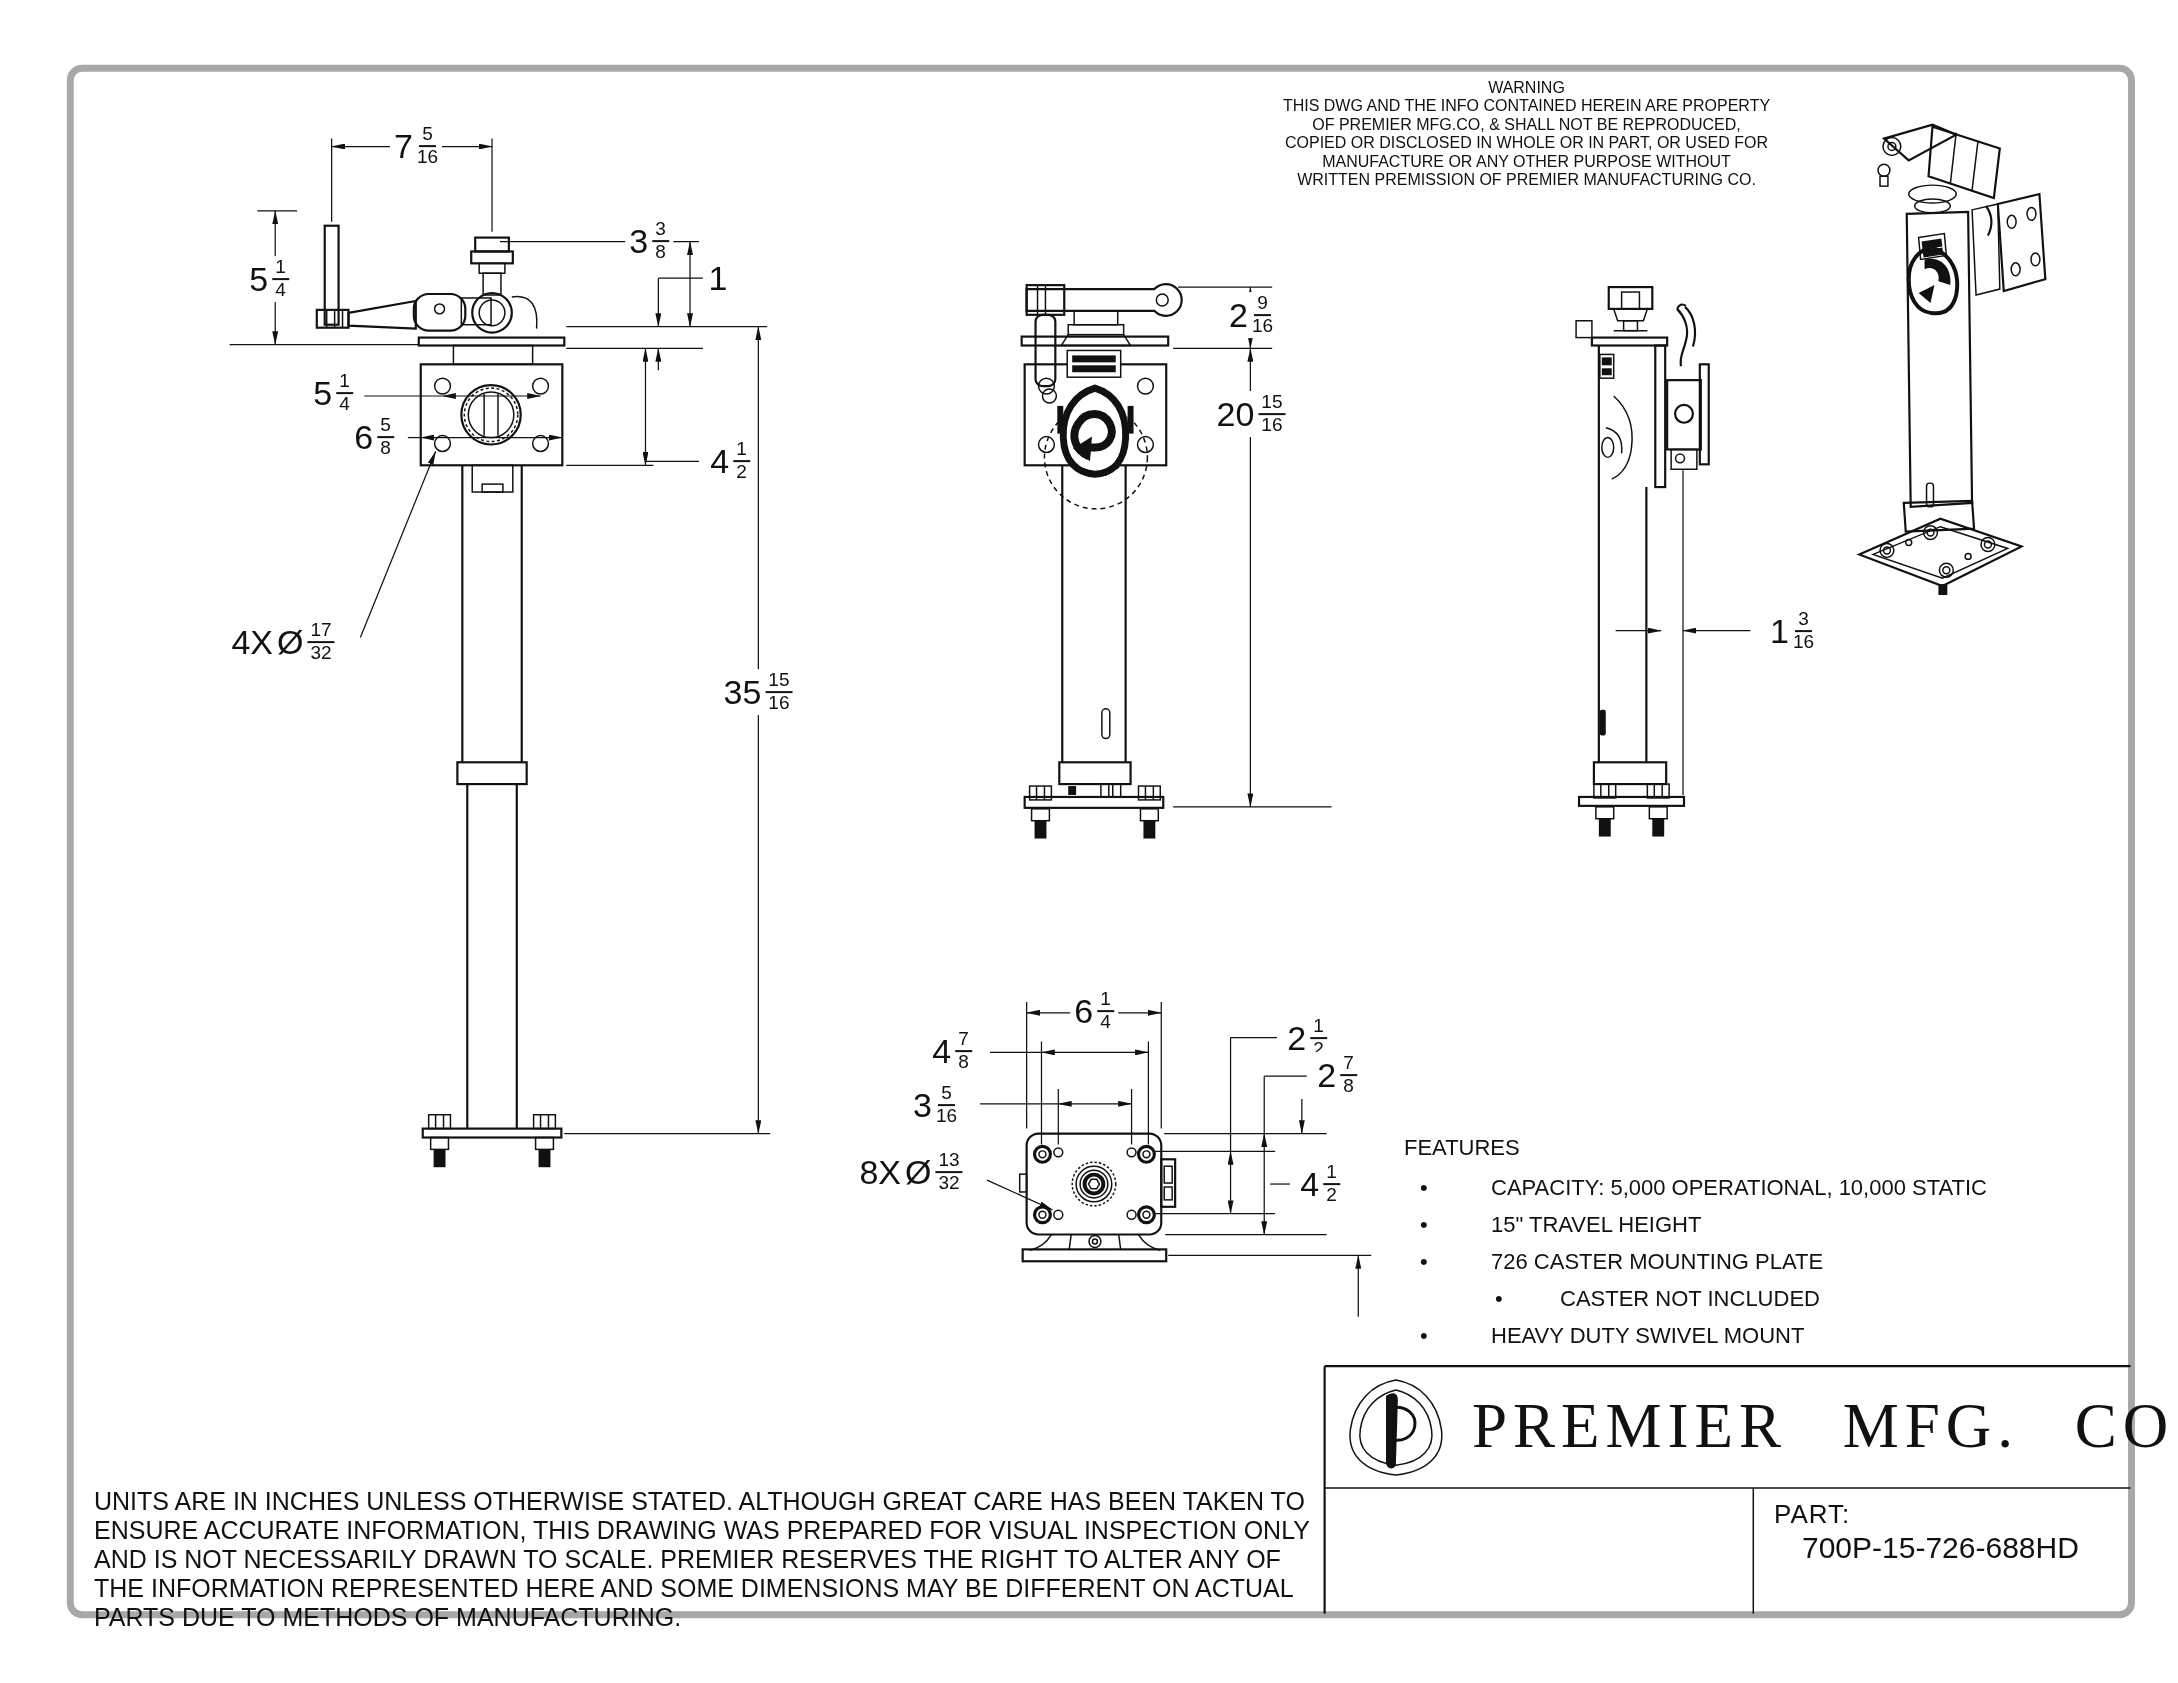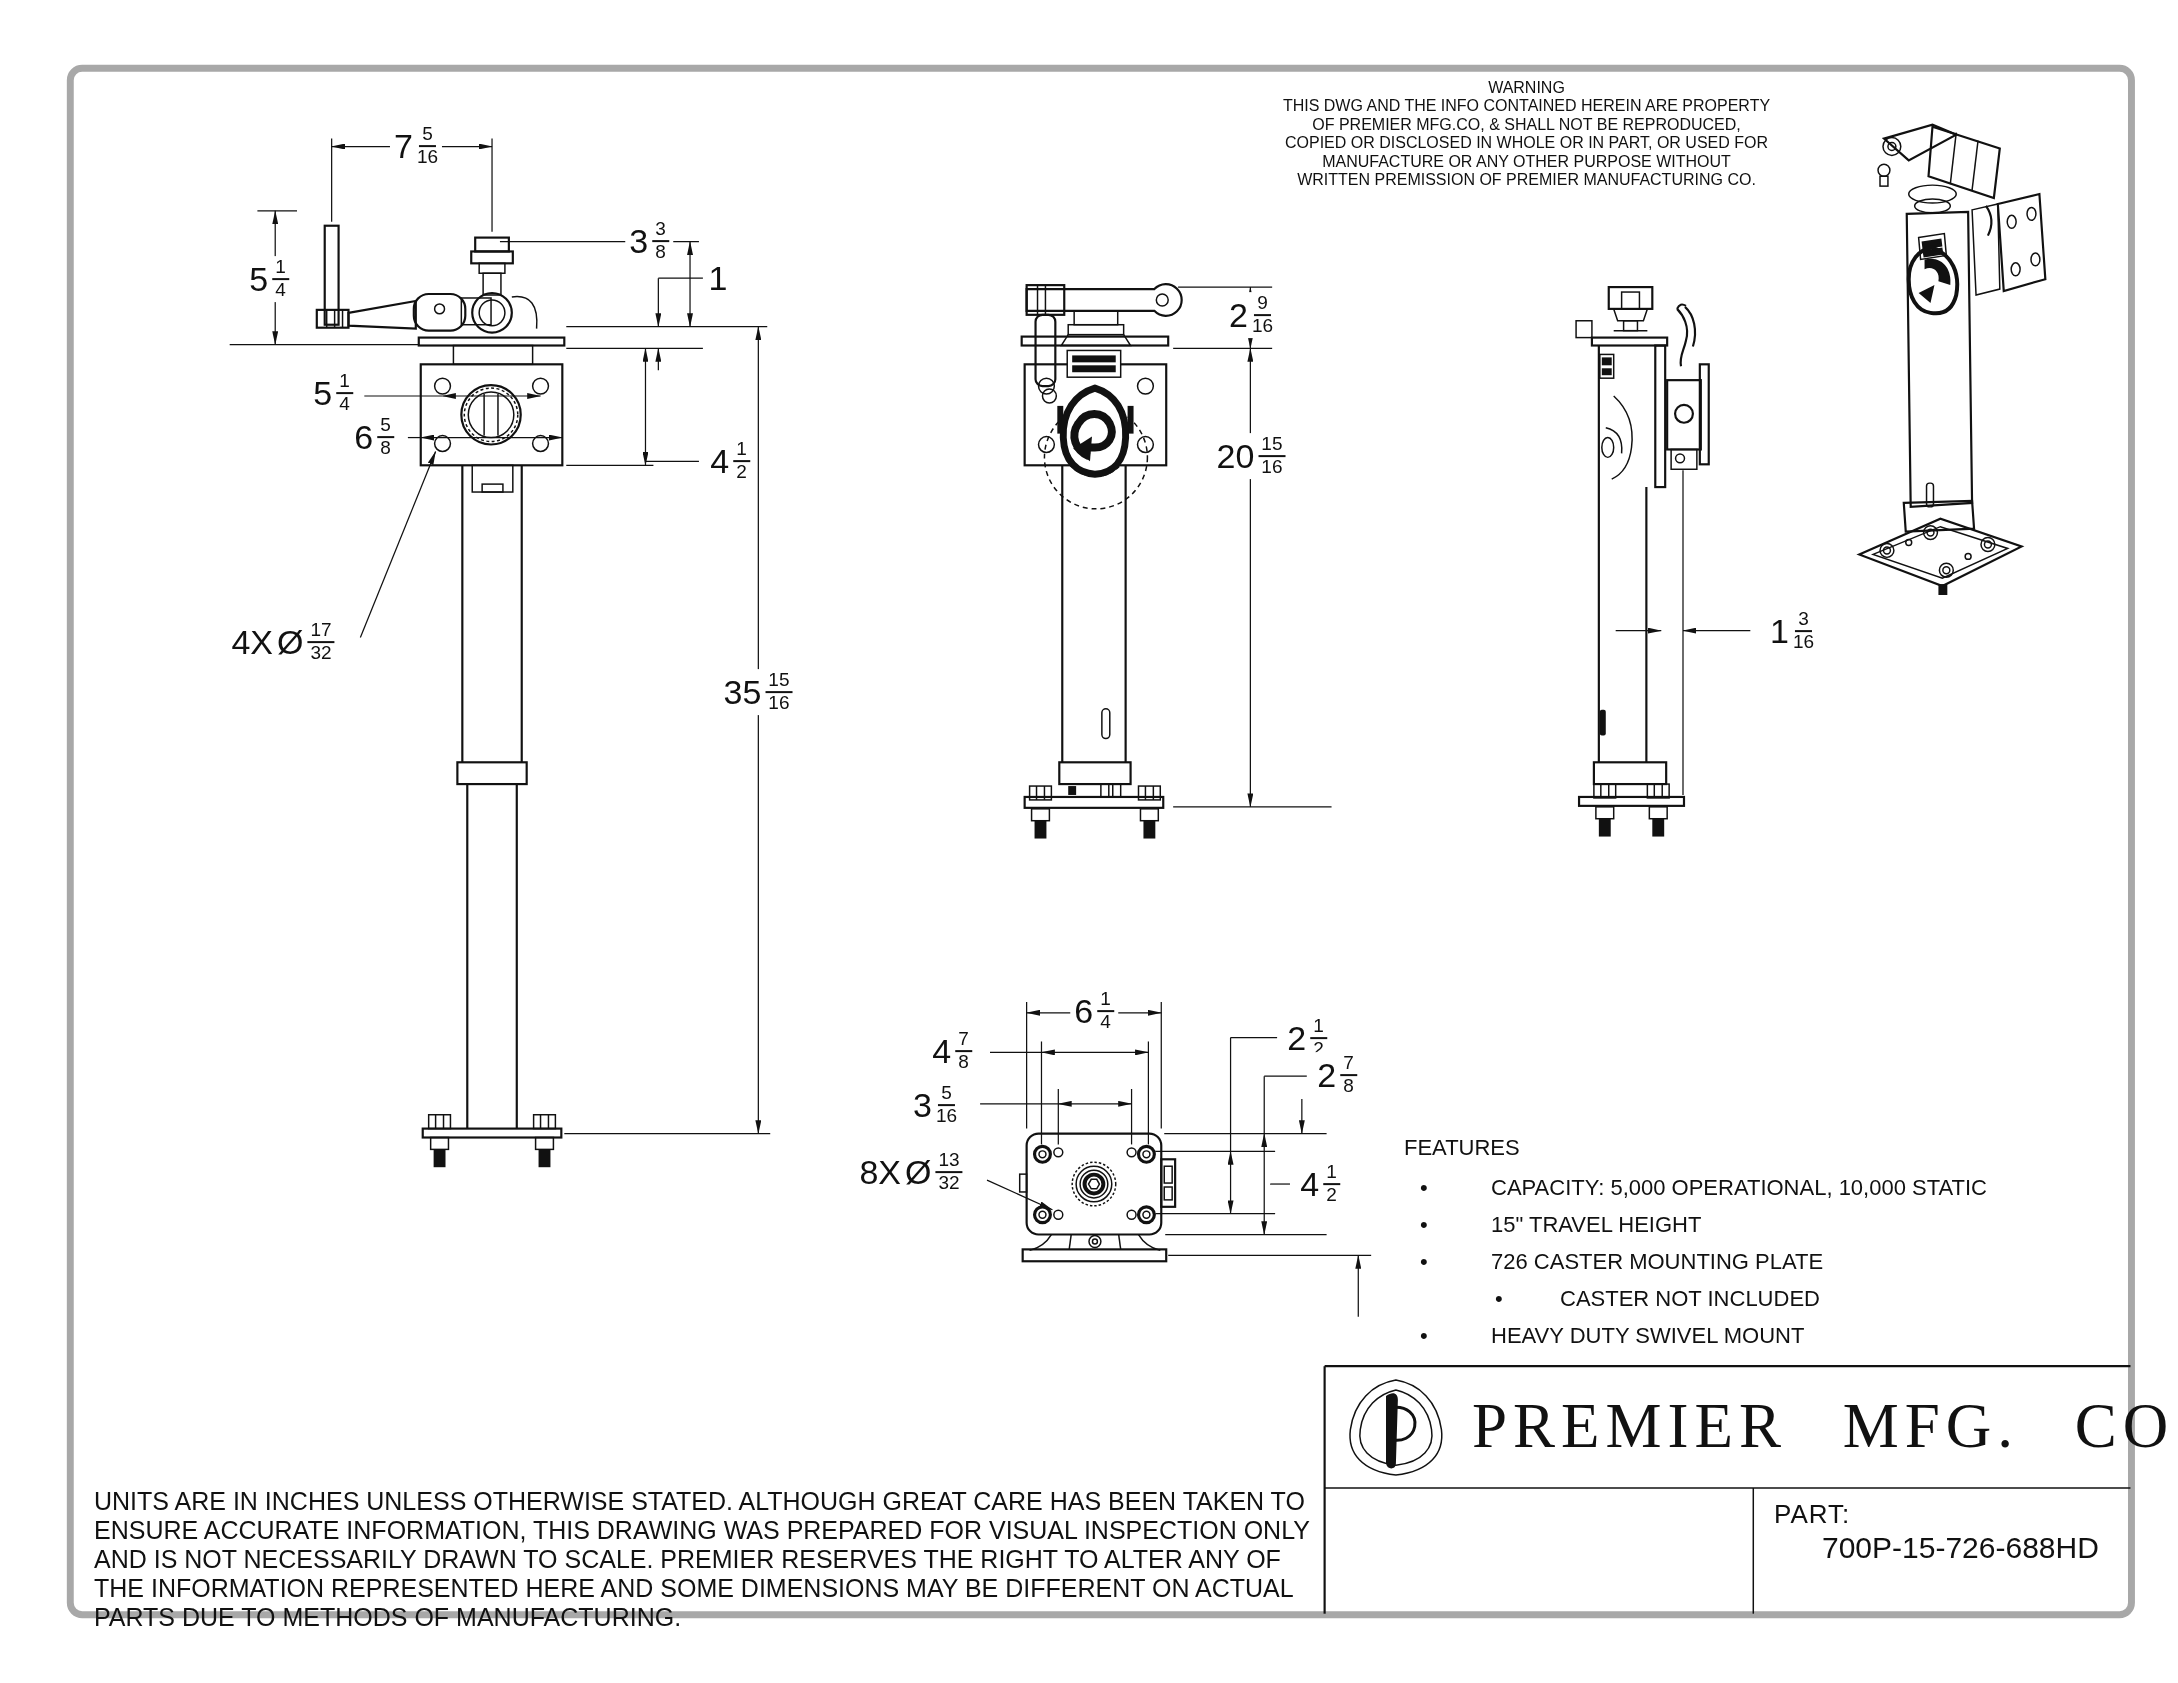--- a/index.html
+++ b/index.html
@@ -27,21 +27,21 @@
   .features{left:1404px;top:1135px;font-size:22px;}
   .f-title{margin-bottom:12px;}
   .f-row{display:flex;align-items:baseline;margin:7px 0;line-height:30px;}
   .f-bullet{padding-left:16px;width:71px;flex:none;}
   .f-row.indent .f-bullet{padding-left:91px;width:65px;}
   
   .company{left:1472px;top:1390px;font-family:"Liberation Serif","DejaVu Serif",serif;
            font-size:63px;letter-spacing:6px;word-spacing:34px;white-space:nowrap;}
   .address{left:1360px;top:1493px;font-size:30px;line-height:33px;white-space:pre-line;}
   .partlabel{left:1774px;top:1499px;font-size:26px;font-weight:normal;letter-spacing:1px;}
-  .partnumber{left:1802px;top:1531px;font-size:30px;margin-left:20px;}
+  .partnumber{left:1802px;top:1531px;font-size:30px;}
   
   .disclaimer{left:94px;top:1487px;width:1220px;font-size:25px;line-height:29px;}
 </style>
 </head>
 <body>
 
 <div id="page">
 
 <svg width="2178" height="1683" viewBox="0 0 2200 1700">
   <defs>
@@ -414,21 +414,21 @@
       </span>
     </div>
 
 <div class="dim" style="left:1251px;top:315px">
       <span class="w">2</span>
       <span class="frac">
         <span class="fn">9</span>
         <span class="fd">16</span>
       </span>
     </div>
-<div class="dim" style="left:1251px;top:456px">
+<div class="dim" style="left:1251px;top:414px">
       <span class="w">20</span>
       <span class="frac">
         <span class="fn">15</span>
         <span class="fd">16</span>
       </span>
     </div>
 
 <div class="dim" style="left:1792px;top:631px">
       <span class="w">1</span>
       <span class="frac">

